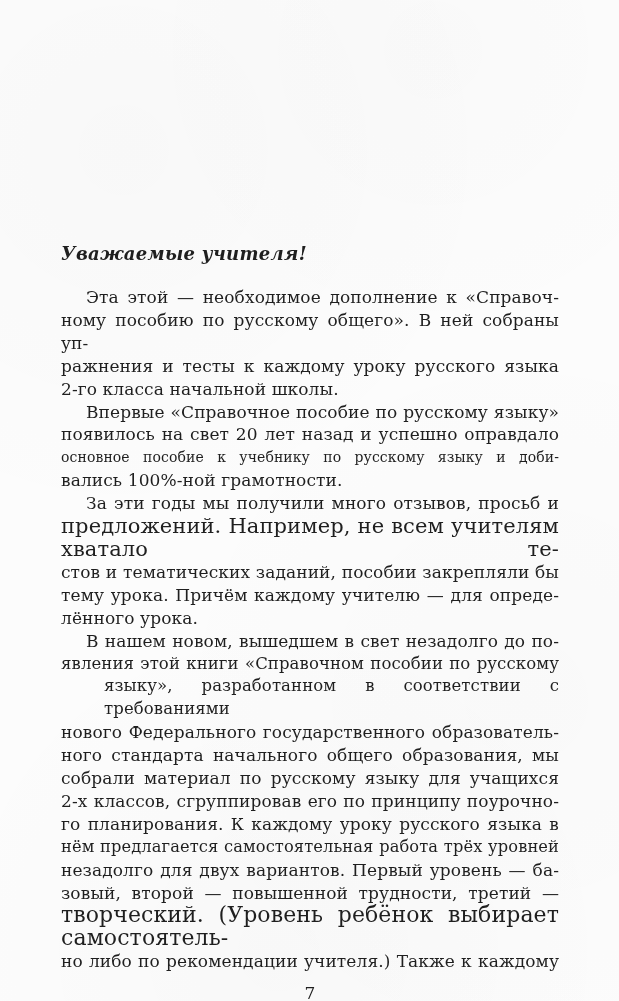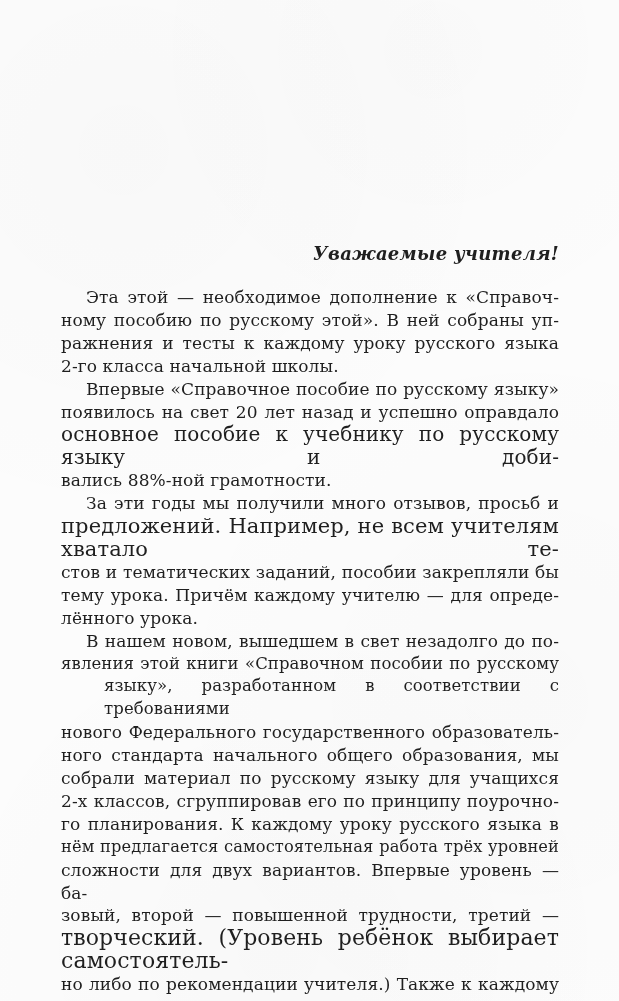--- a/index.html
+++ b/index.html
@@ -20,21 +20,21 @@
       color: #1f1f1f;
       padding: 243px 60px 0 61px;
       position: relative;
       overflow: hidden;
     }
     .heading {
       font-size: 18px;
       line-height: 22px;
       font-weight: bold;
       font-style: italic;
-      text-align: right;
+      text-align: left;
       letter-spacing: 0.3px;
       margin-bottom: 21px;
     }
     .line {
       font-size: 17px;
       line-height: 22.9px;
       text-align: justify;
       text-align-last: justify;
       letter-spacing: 0.1px;
       white-space: normal;
@@ -50,48 +50,48 @@
   </style>
 </head>
 <body>
 
 <div class="page">
   <h1 class="heading">Уважаемые учителя!</h1>
 
   <div class="body-text" id="paragraphs">
       <div class="paragraph">
         <div class="line first">Эта этой — необходимое дополнение к «Справоч-</div>
-        <div class="line">ному пособию по русскому этой». В ней собраны уп-</div>
+        <div class="line">ному пособию по русскому общего». В ней собраны уп-</div>
         <div class="line">ражнения и тесты к каждому уроку русского языка</div>
         <div class="line flush">2-го класса начальной школы.</div>
       </div>
       <div class="paragraph">
         <div class="line first">Впервые «Справочное пособие по русскому языку»</div>
         <div class="line">появилось на свет 20 лет назад и успешно оправдало</div>
-        <div class="line" style="font-size: 20px;">основное пособие к учебнику по русскому языку и доби-</div>
-        <div class="line flush">вались 88%-ной грамотности.</div>
+        <div class="line" style="font-size: 14px;">основное пособие к учебнику по русскому языку и доби-</div>
+        <div class="line flush">вались 100%-ной грамотности.</div>
       </div>
       <div class="paragraph">
         <div class="line first">За эти годы мы получили много отзывов, просьб и</div>
         <div class="line" style="font-size: 21px;">предложений. Например, не всем учителям хватало те-</div>
         <div class="line">стов и тематических заданий, пособии закрепляли бы</div>
         <div class="line">тему урока. Причём каждому учителю — для опреде-</div>
         <div class="line flush">лённого урока.</div>
       </div>
       <div class="paragraph">
         <div class="line first">В нашем новом, вышедшем в свет незадолго до по-</div>
         <div class="line" style="font-size: 16.5px;">явления этой книги «Справочном пособии по русскому</div>
         <div class="line" style="font-size: 16.5px; margin-left: 43px;">языку», разработанном в соответствии с требованиями</div>
         <div class="line">нового Федерального государственного образователь-</div>
         <div class="line">ного стандарта начального общего образования, мы</div>
         <div class="line">собрали материал по русскому языку для учащихся</div>
         <div class="line">2-х классов, сгруппировав его по принципу поурочно-</div>
         <div class="line">го планирования. К каждому уроку русского языка в</div>
         <div class="line" style="font-size: 16.25px;">нём предлагается самостоятельная работа трёх уровней</div>
-        <div class="line">сложности для двух вариантов. Впервые уровень — ба-</div>
+        <div class="line">незадолго для двух вариантов. Первый уровень — ба-</div>
         <div class="line">зовый, второй — повышенной трудности, третий —</div>
         <div class="line" style="font-size: 22px;">творческий. (Уровень ребёнок выбирает самостоятель-</div>
         <div class="line">но либо по рекомендации учителя.) Также к каждому</div>
       </div>
     </div>
 
   <div class="pagenum">7</div>
 </div>
 
 </body></html>

